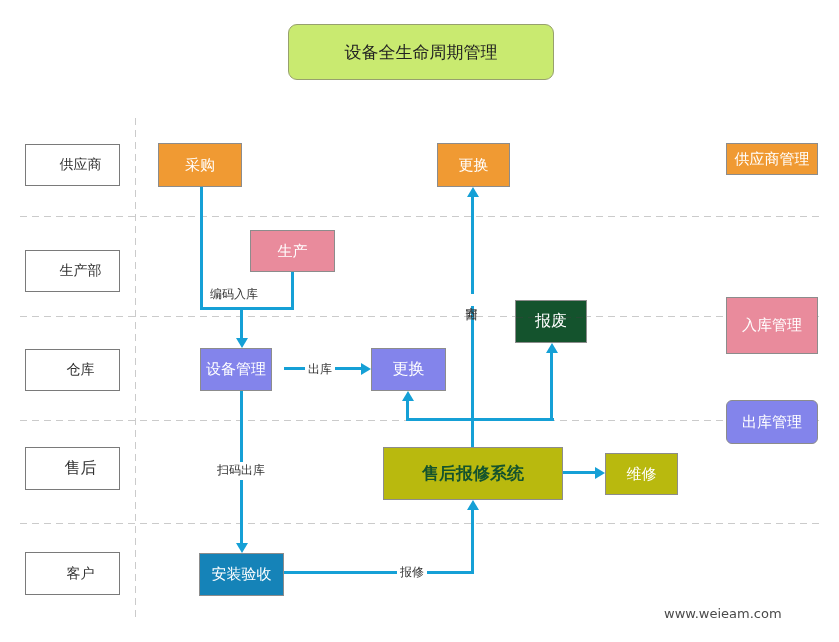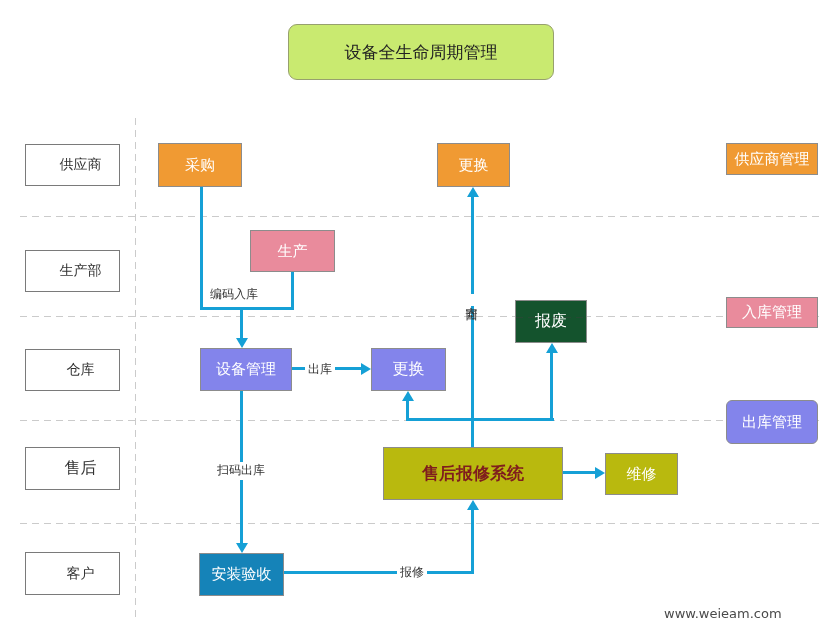--- a/index.html
+++ b/index.html
@@ -34,25 +34,25 @@
   .title-box{position:absolute;left:288px;top:24px;width:264px;height:54px;border-radius:9px;
     background:#C9EA70;border:1px solid #97a06e;display:flex;align-items:center;justify-content:center;
     color:#222;font-size:17px;}
 
   
   .n-caigou{left:158px;top:143px;width:84px;height:44px;}
   .n-genghuan-top{left:437px;top:143px;width:73px;height:44px;}
   .n-supplier{left:726px;top:143px;width:92px;height:32px;}
   .n-shengchan{left:250px;top:230px;width:85px;height:42px;}
   .n-baofei{left:515px;top:300px;width:72px;height:43px;font-size:16px;}
-  .n-ruku{left:726px;top:297px;width:92px;height:31px;}
-  .n-shebei{left:200px;top:348px;width:92px;height:43px;}
+  .n-ruku{left:726px;top:297px;width:92px;height:57px;}
+  .n-shebei{left:200px;top:348px;width:72px;height:43px;}
   .n-genghuan-mid{left:371px;top:348px;width:75px;height:43px;font-size:16px;}
   .n-chuku{left:726px;top:400px;width:92px;height:44px;border-radius:6px;}
-  .n-system{left:383px;top:447px;width:180px;height:53px;color:#7f1d1d;font-weight:bold;font-size:17px;}
+  .n-system{left:383px;top:447px;width:180px;height:53px;color:#14532d;font-weight:bold;font-size:17px;}
   .n-weixiu{left:605px;top:453px;width:73px;height:42px;}
   .n-anzhuang{left:199px;top:553px;width:85px;height:43px;}
   .n-kehu{left:725px;top:553px;width:93px;height:42px;}
 
   .lane1{left:25px;top:144px;width:95px;height:42px;}
   .lane2{left:25px;top:250px;width:95px;height:42px;}
   .lane3{left:25px;top:349px;width:95px;height:42px;}
   .lane4{left:25px;top:447px;width:95px;height:43px;font-size:16px;}
   .lane5{left:25px;top:552px;width:95px;height:43px;}
 

